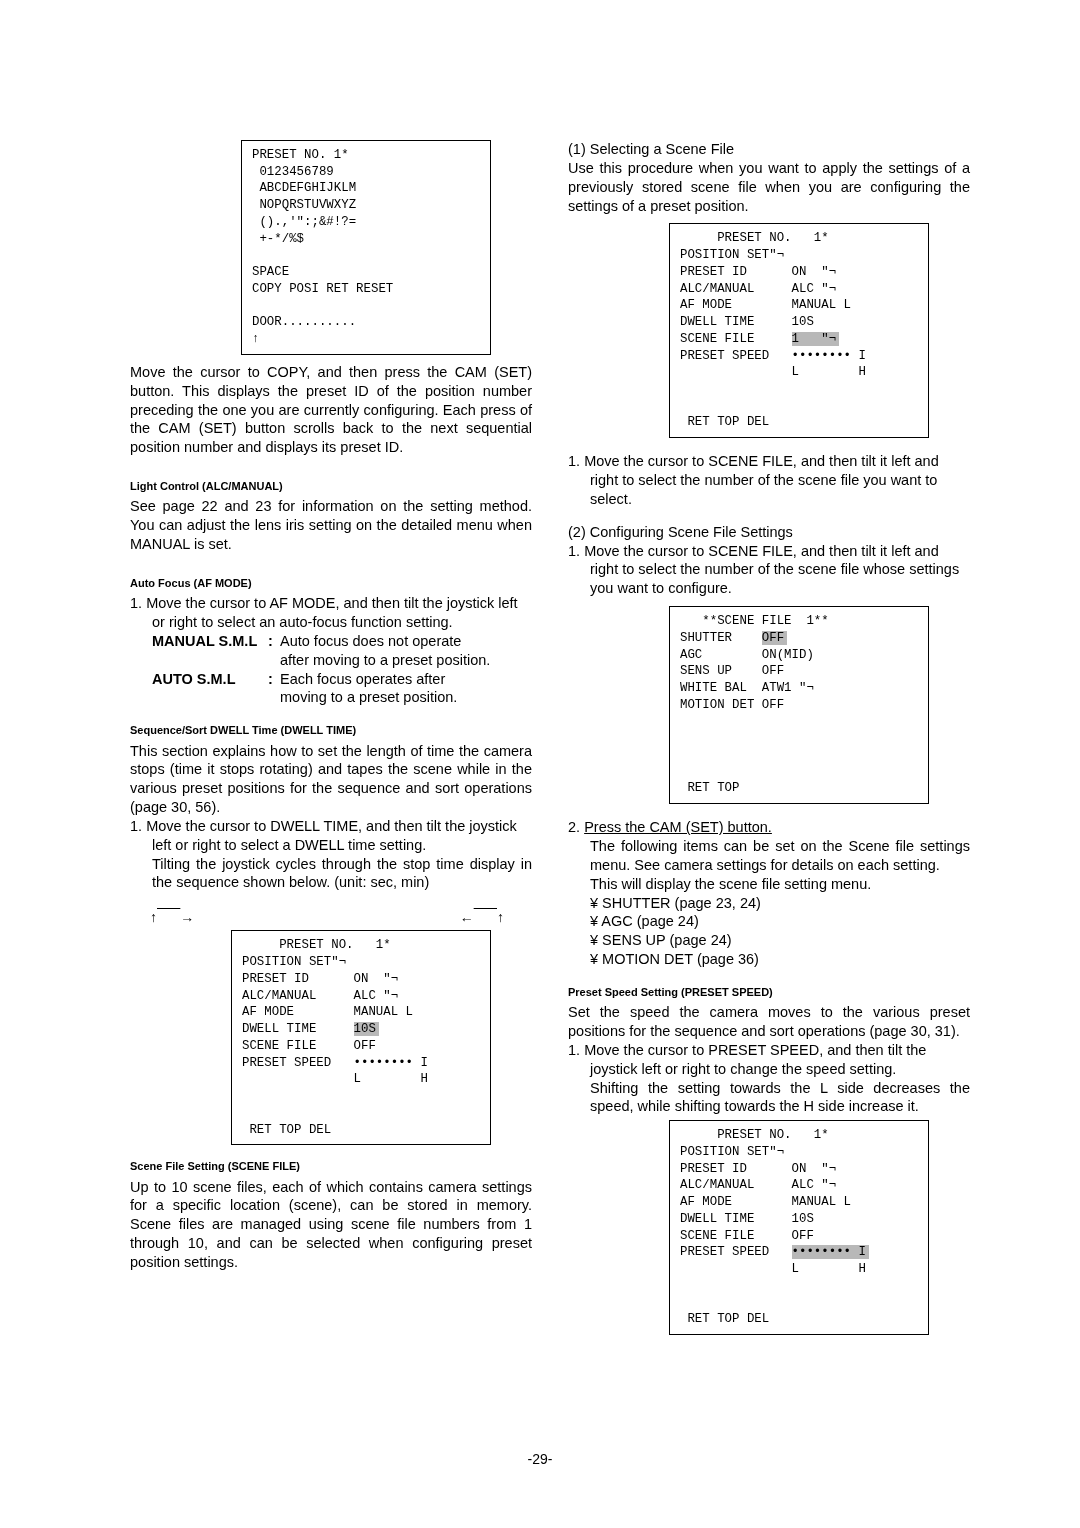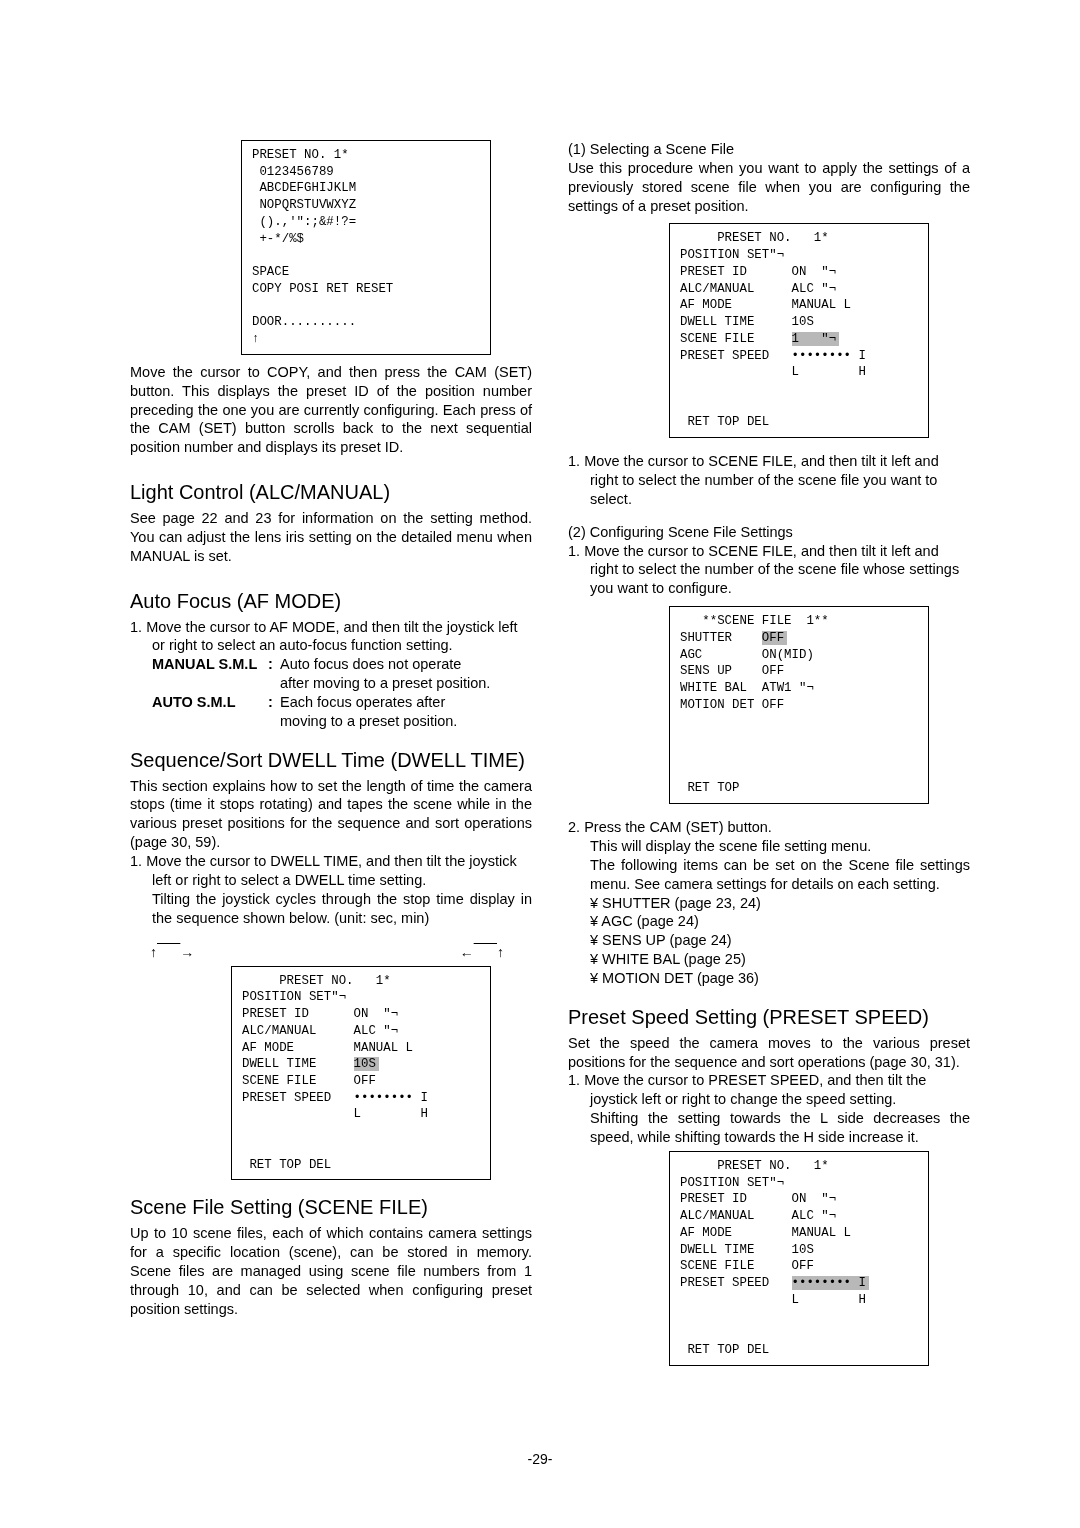--- a/index.html
+++ b/index.html
@@ -38,22 +38,22 @@
     margin: 0 auto;
     box-sizing: border-box;
   }
   .box-narrow {
     width: 250px;
   }
   .box-mid {
     width: 260px;
   }
   h3 {
-    font-size: 20px;
-    font-weight: normal;
+    font-size: 11px;
+    font-weight: bold;
     margin: 0 0 4px 0;
   }
   .subhead {
     font-weight: bold;
   }
   .justify {
     text-align: justify;
   }
   .af-row {
     display: flex;
@@ -165,21 +165,21 @@
         <span class="af-val">Each focus operates after</span>
       </div>
       <div class="af-row">
         <span class="af-label"></span>
         <span class="af-colon">&nbsp;</span>
         <span class="af-val">moving to a preset position.</span>
       </div>
 
       <div style="height:16px;"></div>
       <h3>Sequence/Sort DWELL Time (DWELL TIME)</h3>
-      <div class="justify">This section explains how to set the length of time the camera stops (time it stops rotating) and tapes the scene while in the various preset positions for the sequence and sort operations (page 30, 59).</div>
+      <div class="justify">This section explains how to set the length of time the camera stops (time it stops rotating) and tapes the scene while in the various preset positions for the sequence and sort operations (page 30, 56).</div>
       <ol class="num">
         <li>1.  <span class="cont justify" style="display:inline;">Move the cursor to DWELL TIME, and then tilt the joystick left or right to select a DWELL time setting.</span>
           <span class="cont justify">Tilting the joystick cycles through the stop time display in the sequence shown below. (unit: sec, min)</span>
         </li>
       </ol>
 
       <div style="height:16px;"></div>
       <div style="display:flex;justify-content:space-between;padding:0 28px 0 20px;">
         <span class="arrow">↑<span style="text-decoration:overline;">&nbsp;&nbsp;&nbsp;&nbsp;&nbsp;&nbsp;</span>→</span>
         <span class="arrow">←<span style="text-decoration:overline;">&nbsp;&nbsp;&nbsp;&nbsp;&nbsp;&nbsp;</span>↑</span>
@@ -249,28 +249,27 @@
 MOTION DET OFF
 
 
 
 
  RET TOP</span></div>
       </div>
 
       <div style="height:14px;"></div>
       <ol class="num">
-        <li>2.  <span class="cont" style="display:inline;">Press the CAM (SET) button.</span>
+        <li>2.  <span class="cont" style="display:inline;text-decoration:underline;">Press the CAM (SET) button.</span>
+          <span class="cont justify">The following items can be set on the Scene file settings menu. See camera settings for details on each setting.</span>
           <span class="cont">This will display the scene file setting menu.</span>
-          <span class="cont justify">The following items can be set on the Scene file settings menu. See camera settings for details on each setting.</span>
           <div class="bullets">
             <div class="bul-row">SHUTTER (page 23, 24)</div>
             <div class="bul-row">AGC (page 24)</div>
             <div class="bul-row">SENS UP (page 24)</div>
-            <div class="bul-row">WHITE BAL (page 25)</div>
             <div class="bul-row">MOTION DET (page 36)</div>
           </div>
         </li>
       </ol>
 
       <div style="height:16px;"></div>
       <h3>Preset Speed Setting (PRESET SPEED)</h3>
       <div class="justify">Set the speed the camera moves to the various preset positions for the sequence and sort operations (page 30, 31).</div>
       <ol class="num">
         <li>1.  <span class="cont justify" style="display:inline;">Move the cursor to PRESET SPEED, and then tilt the joystick left or right to change the speed setting.</span>

